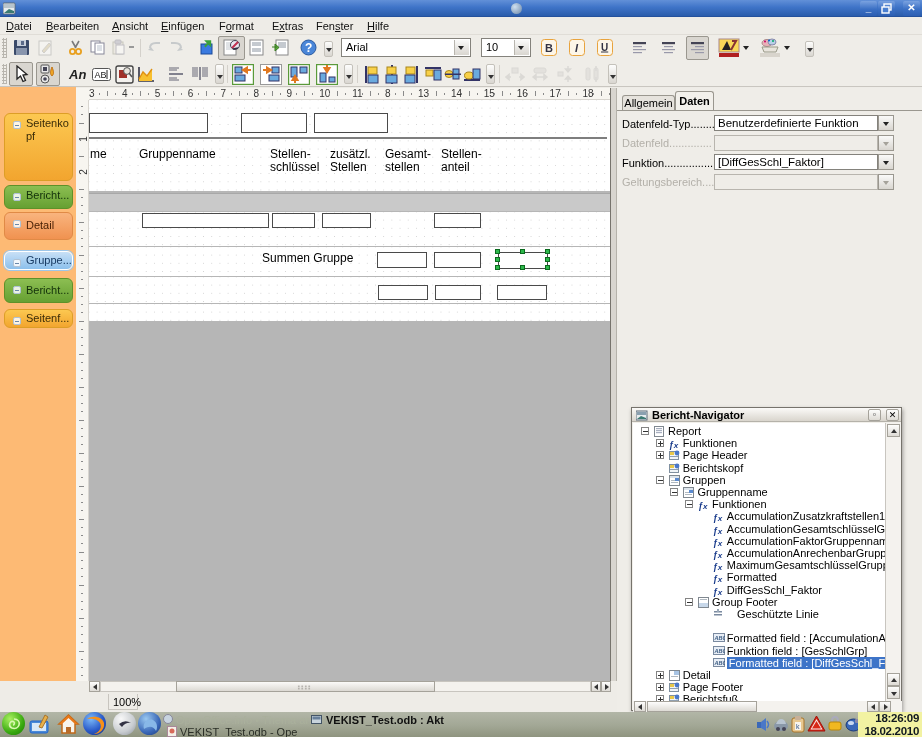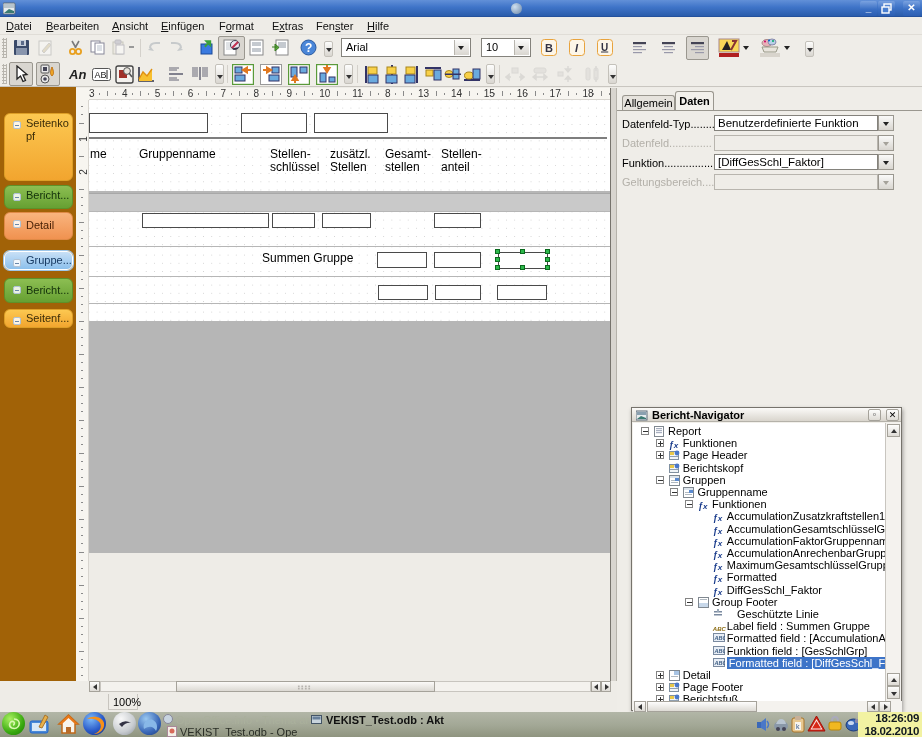--- a/index.html
+++ b/index.html
@@ -36,21 +36,21 @@
 
 #corner { left:76px; top:88px; width:13px; height:12px; background:#f7f5f0; }
 #hruler { left:89px; top:88px; width:521px; height:12px; background:#f7f5f0; border-bottom:1px solid #d8d5cf; overflow:hidden; }
 #hruler span { position:absolute; top:0px; font-size:10px; color:#333; }
 #vruler { left:76px; top:100px; width:13px; height:581px; background:#f7f5f0; border-right:1px solid #d8d5cf; overflow:hidden; }
 .htick { position:absolute; top:5px; width:1px; height:2px; background:#8a8a8a; }
 .htick2 { position:absolute; top:3px; width:1px; height:5px; background:#8a8a8a; }
 .vtick { position:absolute; left:5px; height:1px; width:2px; background:#8a8a8a; }
 .vtick2 { position:absolute; left:3px; height:1px; width:5px; background:#8a8a8a; }
 
-#canvas { left:89px; top:100px; width:521px; height:453px; background:#b6b6b6; }
+#canvas { left:89px; top:100px; width:521px; height:581px; background:#b6b6b6; }
 .band { position:absolute; left:0; width:521px; background:#fff;
   background-image:radial-gradient(circle,#d2d2d2 0.7px,rgba(0,0,0,0) 0.9px); background-size:8.2px 8.2px; background-position:4px 4px; }
 .fbox { position:absolute; background:#fff; border:1px solid #4a4a4a; }
 .hndl { position:absolute; width:5px; height:5px; background:#2db84b; border:1px solid #0a6a1e; }
 .clabel { position:absolute; font-size:12px; color:#000; line-height:13px; white-space:nowrap; }
 
 #rpanel { left:617px; top:88px; width:305px; height:624px; background:#efede8; }
 .ptab { position:absolute; border:1px solid #9a978f; border-bottom:none; border-radius:3px 3px 0 0; text-align:center; }
 .prow-lbl { position:absolute; left:5px; font-size:11px; white-space:nowrap; overflow:hidden; }
 .pfield { position:absolute; left:97px; width:164px; height:16px; border:1px solid #84827c; background:#fff; font-size:11.5px; padding:1px 3px; white-space:nowrap; overflow:hidden; }
@@ -390,21 +390,21 @@
       </svg>
   <svg class="a" style="left:583px;top:4px;opacity:.6" width="20" height="18">
         <rect x="3" y="3" width="4" height="12" rx="1.5" fill="#bbb" stroke="#999"></rect>
         <rect x="11" y="3" width="4" height="12" rx="1.5" fill="#bbb" stroke="#999"></rect>
         <path d="M13 1 L13 6 M13 17 L13 12" stroke="#999" stroke-width="1.4"></path>
       </svg>
   </g>
   <div class="a ovf" style="left:608px"></div>
 </div>
 
-<div class="a" id="leftcol" style="left:0;top:87px;width:76px;height:625px;background:#a16207">
+<div class="a" id="leftcol" style="left:0;top:87px;width:76px;height:625px;background:#fdba74">
   <div class="a btab" style="top:26px;height:68px;background:linear-gradient(180deg,#fcc851 0%,#f2a52f 100%);border:1px solid #dd9e26">
       <i class="ico"></i>
       <span class="t">Seitenko<br>pf</span>
     </div>
   <div class="a btab" style="top:98px;height:24px;background:linear-gradient(180deg,#8cbe52 0%,#66a032 100%);border:1px solid #5e9129;color:#12300a">
       <i class="ico"></i>
       <span class="t">Bericht...</span>
     </div>
   <div class="a btab" style="top:125px;height:28px;background:linear-gradient(180deg,#f9b47e 0%,#f09250 100%);border:1px solid #e08a46;color:#4a2206">
       <i class="ico"></i>
@@ -784,24 +784,20 @@
         <span class="ttxt" style="left:79.1px">Group Footer</span>
       </div>
       <div class="trow" style="top:185px">
         <i class="tico" style="left:79.8px"><svg width="11" height="11">
             <rect x="1" y="2" width="8" height="1.5" fill="#7a8aa0"></rect>
             <rect x="1" y="5" width="8" height="1.5" fill="#7a8aa0"></rect>
             <rect x="4" y="0" width="2" height="3" fill="#9aa8b8"></rect>
           </svg></i>
         <span class="ttxt" style="left:104px">Geschützte Linie</span>
       </div>
-      <div class="trow" style="top:197.2px">
-        <i class="tico" style="left:79.8px"><span style="font-size:6px;font-weight:bold;color:#8a6a10;letter-spacing:0">ABC</span></i>
-        <span class="ttxt" style="left:93.8px">Label field : Summen Gruppe</span>
-      </div>
       <div class="trow" style="top:209.39999999999998px">
         <i class="tico" style="left:79.8px"><svg width="12" height="10">
             <rect x="0.5" y="0.5" width="11" height="8" fill="#e8eef6" stroke="#7a8aa0"></rect>
             <text x="1.5" y="6.5" font-size="5.5" font-weight="bold" fill="#3a5a80">ABC</text>
           </svg></i>
         <span class="ttxt" style="left:93.8px">Formatted field : [AccumulationA</span>
       </div>
       <div class="trow" style="top:221.6px">
         <i class="tico" style="left:79.8px"><svg width="12" height="10">
             <rect x="0.5" y="0.5" width="11" height="8" fill="#e8eef6" stroke="#7a8aa0"></rect>

